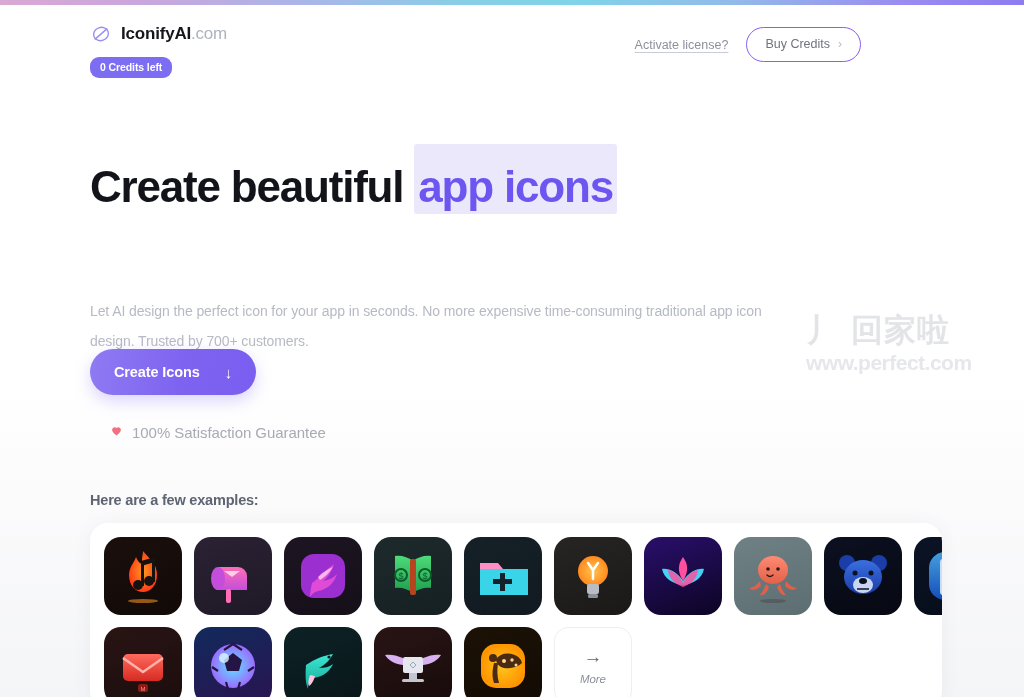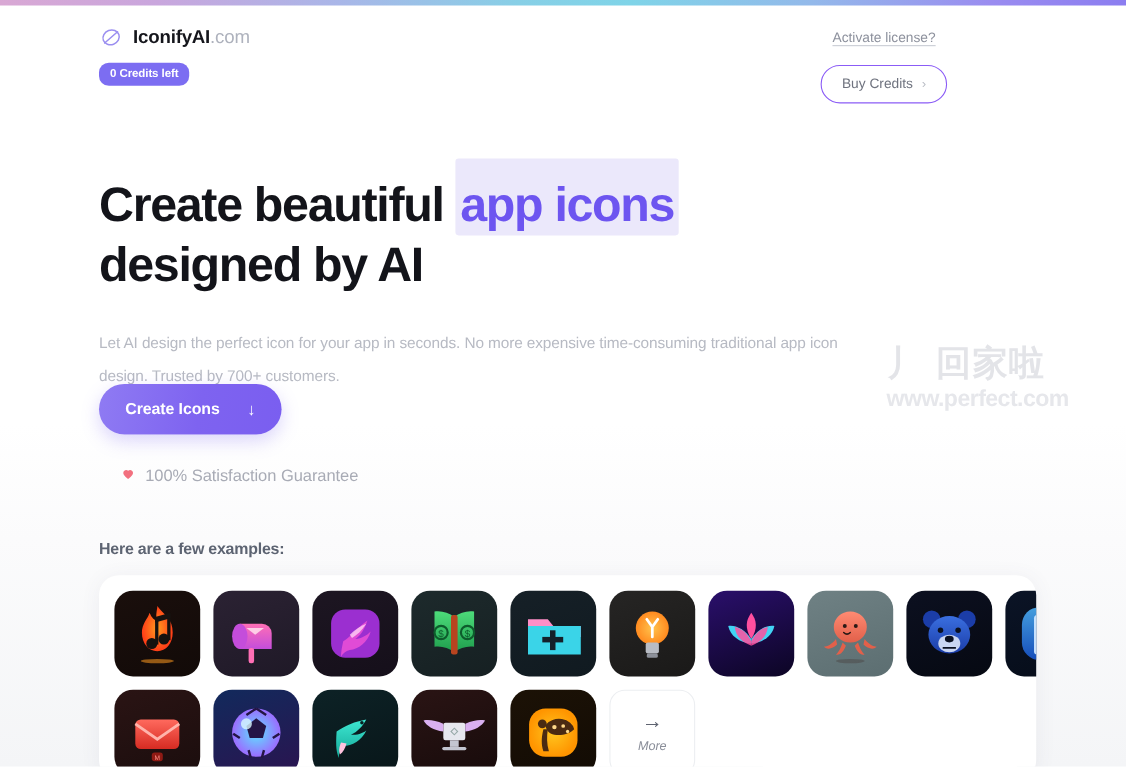--- a/index.html
+++ b/index.html
@@ -87,21 +87,20 @@
     white-space: nowrap;
   }
 
   .header-right {
     position: absolute;
     right: 78px;
     top: 22px;
     display: flex;
     align-items: center;
     gap: 18px;
-    flex-direction: column;
   }
   .activate-link {
     font-size: 12.5px;
     color: #8d919d;
     text-decoration: underline;
     text-decoration-color: #c9ccd4;
     text-underline-offset: 3px;
     white-space: nowrap;
     cursor: pointer;
   }
@@ -297,21 +296,21 @@
 
     <div class="header-right">
       <span class="activate-link">Activate license?</span>
       <div class="buy-credits">
         <span>Buy Credits</span>
         <span class="chev">›</span>
       </div>
     </div>
   </div>
 
-  <h1 class="hero-title"><span>Create beautiful </span><span class="hl">app icons</span><br><span>designed by AI</span></h1>
+  <h1 class="hero-title"><span>Create beautiful </span><span class="hl">app icons</span><br></h1>
 
   <p class="hero-sub">Let AI design the perfect icon for your app in seconds. No more expensive time-consuming traditional app icon design. Trusted by 700+ customers.</p>
 
   <button class="cta">
     <span>Create Icons</span>
     <span class="dn">↓</span>
   </button>
 
   <div class="guarantee">
     <svg class="heart" viewBox="0 0 24 24">

